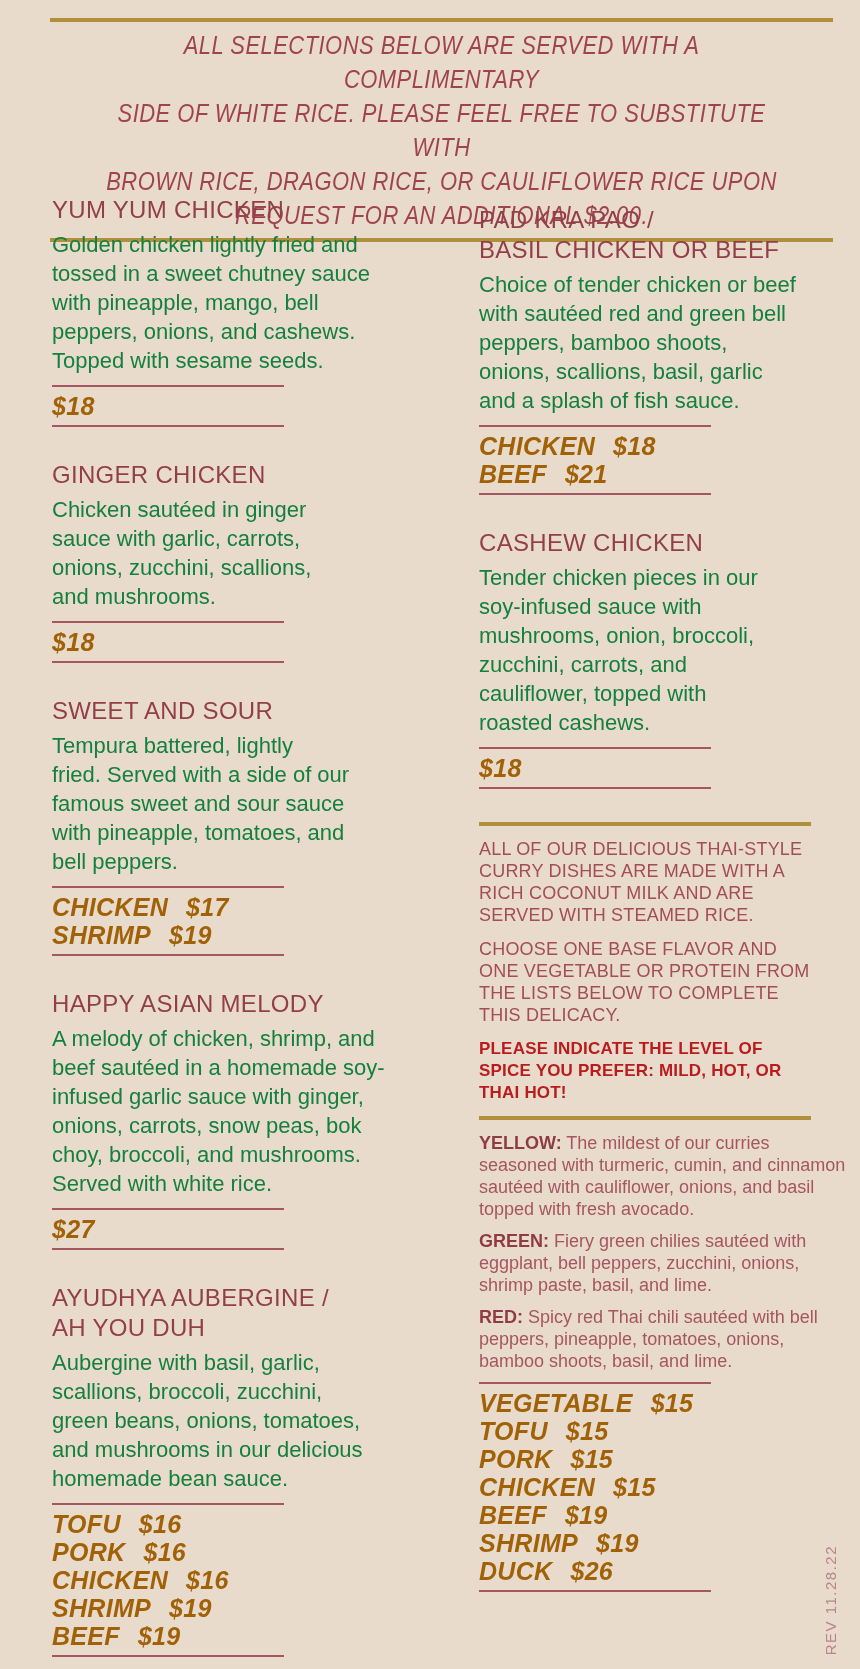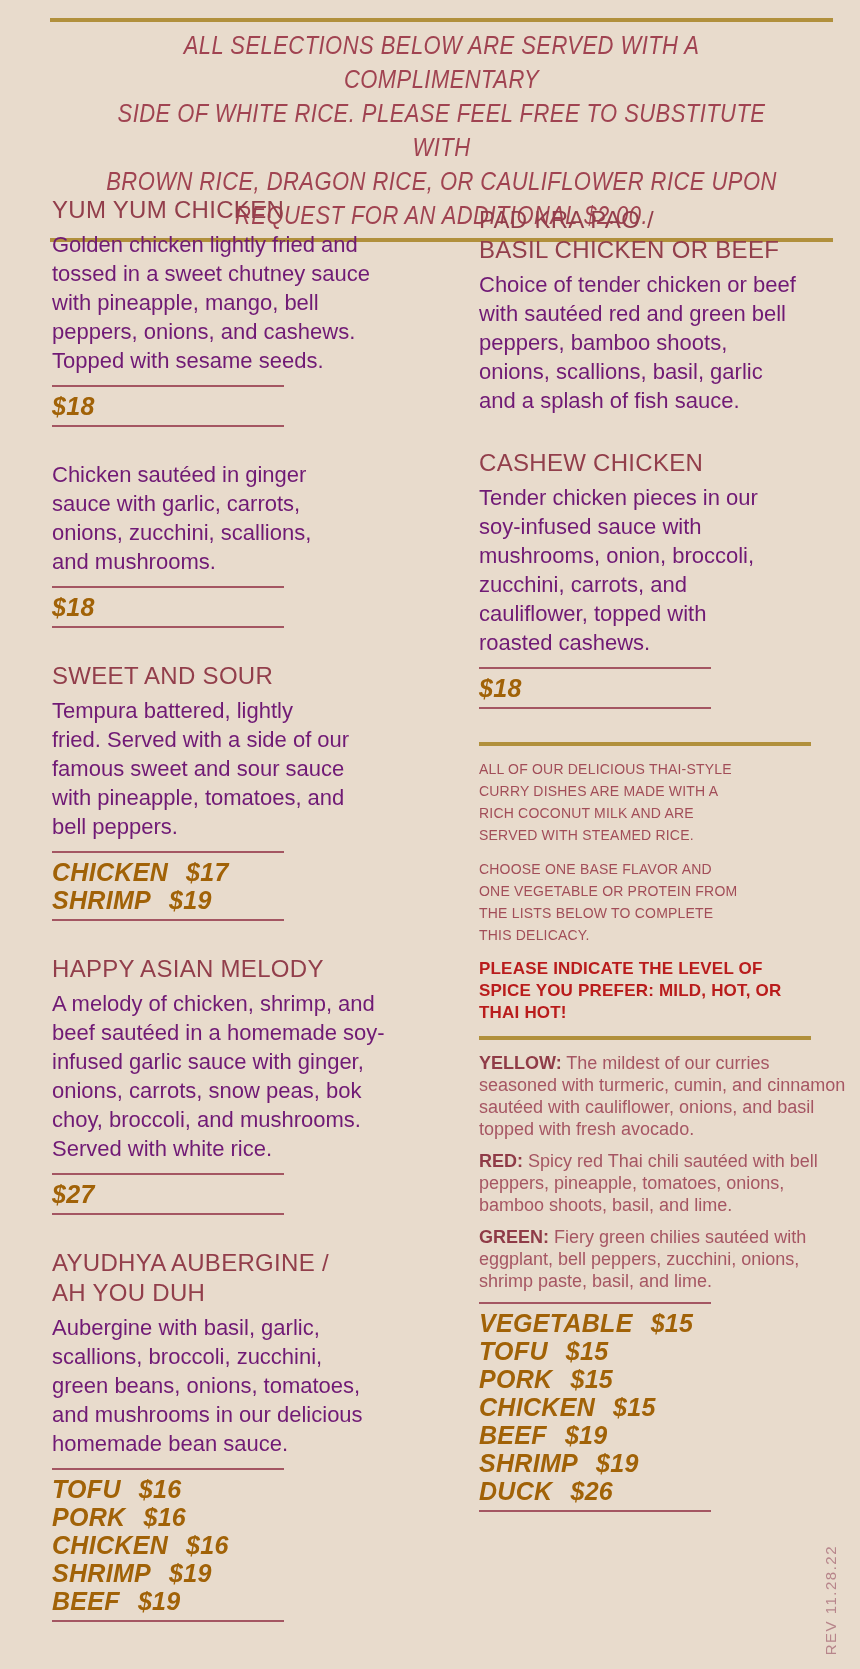--- a/index.html
+++ b/index.html
@@ -50,21 +50,21 @@
     line-height: 30px;
     font-weight: normal;
     letter-spacing: 0.3px;
     color: #923e4b;
     margin: 0 0 5px;
     white-space: pre-line;
   }
   .desc {
     font-size: 22px;
     line-height: 29px;
-    color: #701a75;
+    color: #15803d;
     margin: 0 0 10px;
     white-space: pre-line;
   }
   .maroon-rule { height: 0; border-top: 2px solid #a45662; width: 232px; }
   .price-rows { padding: 5px 0; }
   .price-row {
     font-style: italic;
     font-weight: bold;
     font-size: 25px;
     line-height: 28px;
@@ -78,21 +78,21 @@
   .curry-title {
     font-size: 31px;
     line-height: 32px;
     font-weight: bold;
     letter-spacing: 0.5px;
     color: #8b3743;
     margin: 0 0 4px;
   }
   .curry-underline { width: 332px; margin: 0 0 12px; }
   .curry-intro {
-    font-size: 14px;
+    font-size: 18px;
     line-height: 22px;
     letter-spacing: 0.2px;
     color: #a24d58;
     margin: 0 0 12px;
     white-space: pre-line;
   }
   .curry-spice-note {
     font-size: 17px;
     line-height: 22px;
     letter-spacing: 0.2px;
@@ -147,20 +147,21 @@
 Topped with sesame seeds.</p>
         <div class="price-block">
           <div class="maroon-rule"></div>
           <div class="price-rows">
             <div class="price-row"><span class="price-amount">$18</span></div>
           </div>
           <div class="maroon-rule"></div>
         </div>
       </section>
       <section class="dish">
+        <h3 class="dish-name">GINGER CHICKEN</h3>
         <p class="desc">Chicken sautéed in ginger
 sauce with garlic, carrots,
 onions, zucchini, scallions,
 and mushrooms.</p>
         <div class="price-block">
           <div class="maroon-rule"></div>
           <div class="price-rows">
             <div class="price-row"><span class="price-amount">$18</span></div>
           </div>
           <div class="maroon-rule"></div>
@@ -223,20 +224,28 @@
   <div class="col col-right">
     <div id="right-dishes">
         <section class="dish">
           <h3 class="dish-name">PAD KRA PAO /
 BASIL CHICKEN OR BEEF</h3>
           <p class="desc">Choice of tender chicken or beef
 with sautéed red and green bell
 peppers, bamboo shoots,
 onions, scallions, basil, garlic
 and a splash of fish sauce.</p>
+          <div class="price-block">
+            <div class="maroon-rule"></div>
+            <div class="price-rows">
+              <div class="price-row"><span class="price-option">CHICKEN</span><span class="price-amount">$18</span></div>
+              <div class="price-row"><span class="price-option">BEEF</span><span class="price-amount">$21</span></div>
+            </div>
+            <div class="maroon-rule"></div>
+          </div>
         </section>
         <section class="dish">
           <h3 class="dish-name">CASHEW CHICKEN</h3>
           <p class="desc">Tender chicken pieces in our
 soy-infused sauce with
 mushrooms, onion, broccoli,
 zucchini, carrots, and
 cauliflower, topped with
 roasted cashews.</p>
           <div class="price-block">
@@ -258,22 +267,22 @@
       <p class="curry-intro">CHOOSE ONE BASE FLAVOR AND
 ONE VEGETABLE OR PROTEIN FROM
 THE LISTS BELOW TO COMPLETE
 THIS DELICACY.</p>
       <p class="curry-spice-note">PLEASE INDICATE THE LEVEL OF
 SPICE YOU PREFER: MILD, HOT, OR
 THAI HOT!</p>
       <div class="gold-rule curry-flavor-rule"></div>
       <div id="curry-flavors">
           <p class="flavor"><b class="flavor-label">YELLOW:</b> The mildest of our curries seasoned with turmeric, cumin, and cinnamon sautéed with cauliflower, onions, and basil topped with fresh avocado.</p>
+          <p class="flavor"><b class="flavor-label">GREEN:</b> Fiery green chilies sautéed with eggplant, bell peppers, zucchini, onions, shrimp paste, basil, and lime.</p>
           <p class="flavor"><b class="flavor-label">RED:</b> Spicy red Thai chili sautéed with bell peppers, pineapple, tomatoes, onions, bamboo shoots, basil, and lime.</p>
-          <p class="flavor"><b class="flavor-label">GREEN:</b> Fiery green chilies sautéed with eggplant, bell peppers, zucchini, onions, shrimp paste, basil, and lime.</p>
         </div>
       <div id="curry-prices">
           <div class="price-block">
             <div class="maroon-rule"></div>
             <div class="price-rows">
               <div class="price-row"><span class="price-option">VEGETABLE</span><span class="price-amount">$15</span></div>
               <div class="price-row"><span class="price-option">TOFU</span><span class="price-amount">$15</span></div>
               <div class="price-row"><span class="price-option">PORK</span><span class="price-amount">$15</span></div>
               <div class="price-row"><span class="price-option">CHICKEN</span><span class="price-amount">$15</span></div>
               <div class="price-row"><span class="price-option">BEEF</span><span class="price-amount">$19</span></div>

